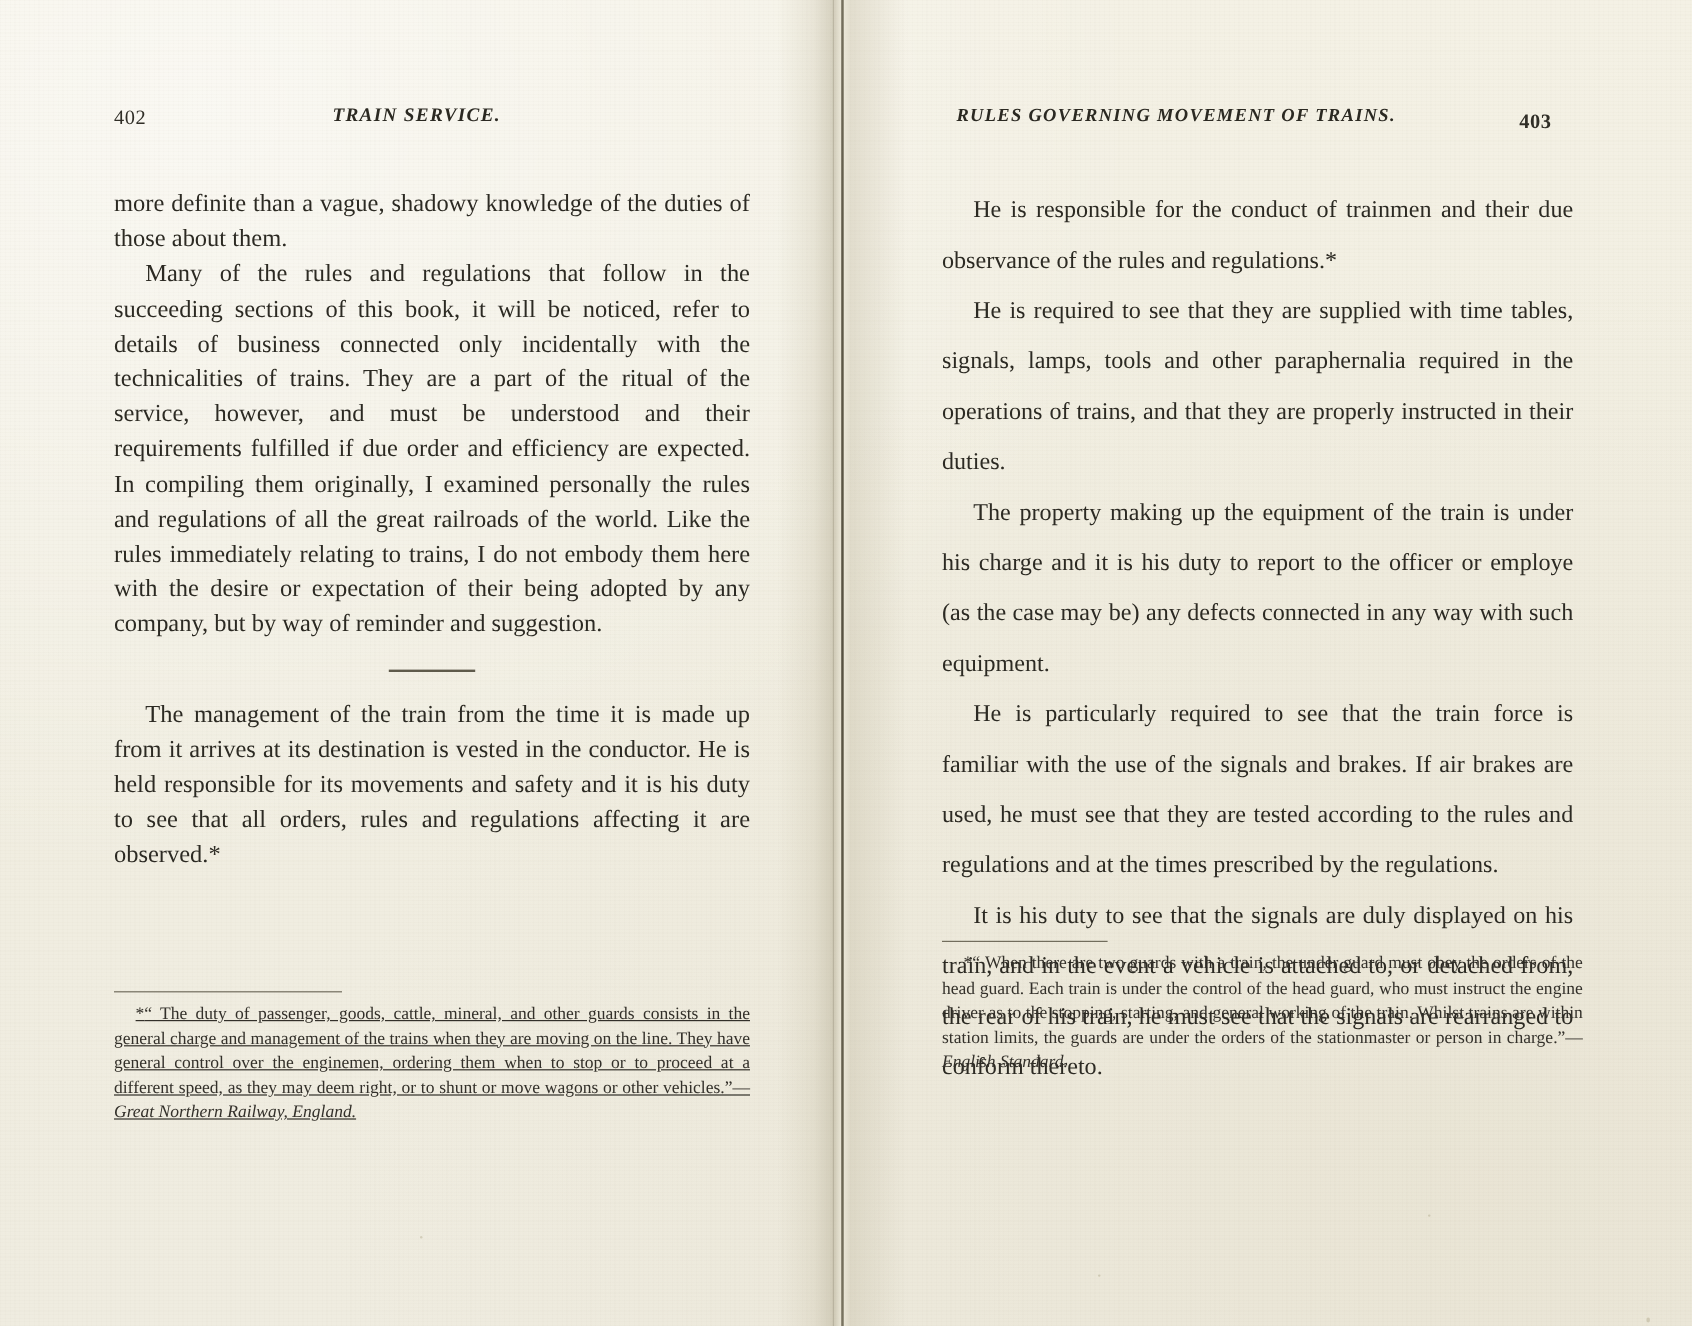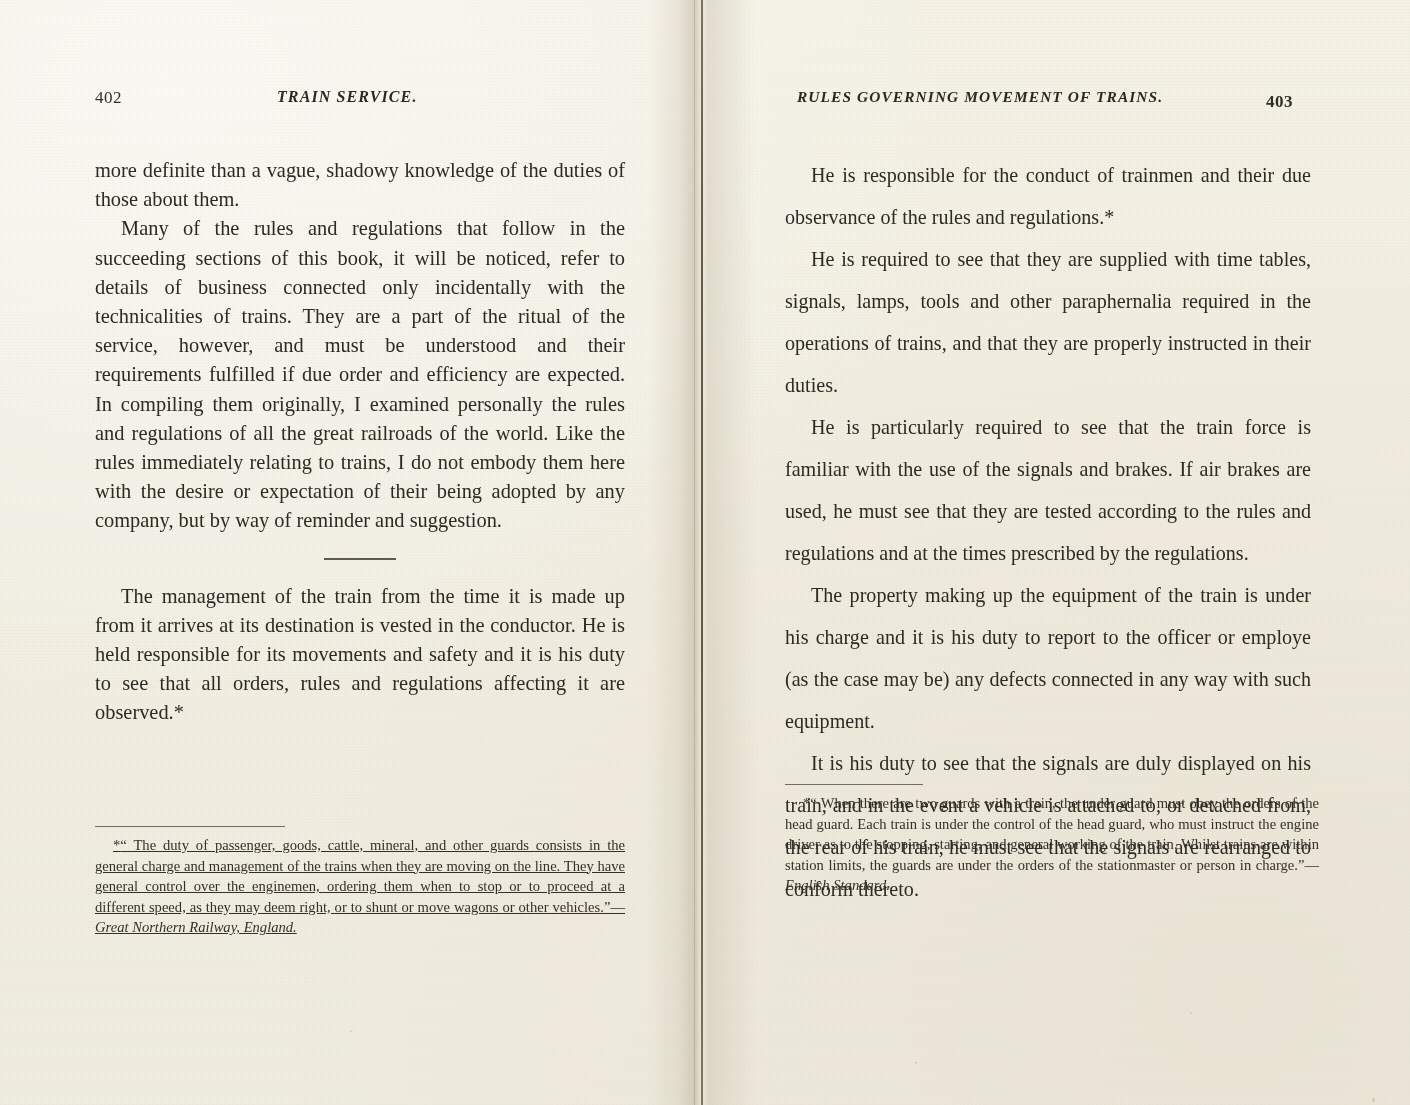--- a/index.html
+++ b/index.html
@@ -245,22 +245,22 @@
     <div class="col">
 
       <div class="runhead">
         <span class="title">RULES GOVERNING MOVEMENT OF TRAINS.</span>
         <span class="folio">403</span>
       </div>
 
       <div class="body">
         <p>He is responsible for the conduct of trainmen and their due observance of the rules and regulations.*</p>
         <p>He is required to see that they are supplied with time tables, signals, lamps, tools and other paraphernalia required in the operations of trains, and that they are properly instructed in their duties.</p>
+        <p>The property making up the equipment of the train is under his charge and it is his duty to report to the officer or employe (as the case may be) any defects connected in any way with such equipment.</p>
         <p>He is particularly required to see that the train force is familiar with the use of the signals and brakes.  If air brakes are used, he must see that they are tested according to the rules and regulations and at the times prescribed by the regulations.</p>
-        <p>The property making up the equipment of the train is under his charge and it is his duty to report to the officer or employe (as the case may be) any defects connected in any way with such equipment.</p>
         <p>It is his duty to see that the signals are duly displayed on his train, and in the event a vehicle is attached to, or detached from, the rear of his train, he must see that the signals are rearranged to conform thereto.</p>
       </div>
 
       <div class="footnote">
         <span class="fnrule"></span>
         <p><span class="star">*</span><span>“ When there are two guards with a train, the under guard must obey the orders of the head guard.  Each train is under the control of the head guard, who must instruct the engine driver as to the stopping, starting, and general working of the train.  Whilst trains are within station limits, the guards are under the orders of the stationmaster or person in charge.”—</span><span class="src">English Standard.</span></p>
       </div>
 
     </div>
   </div>

